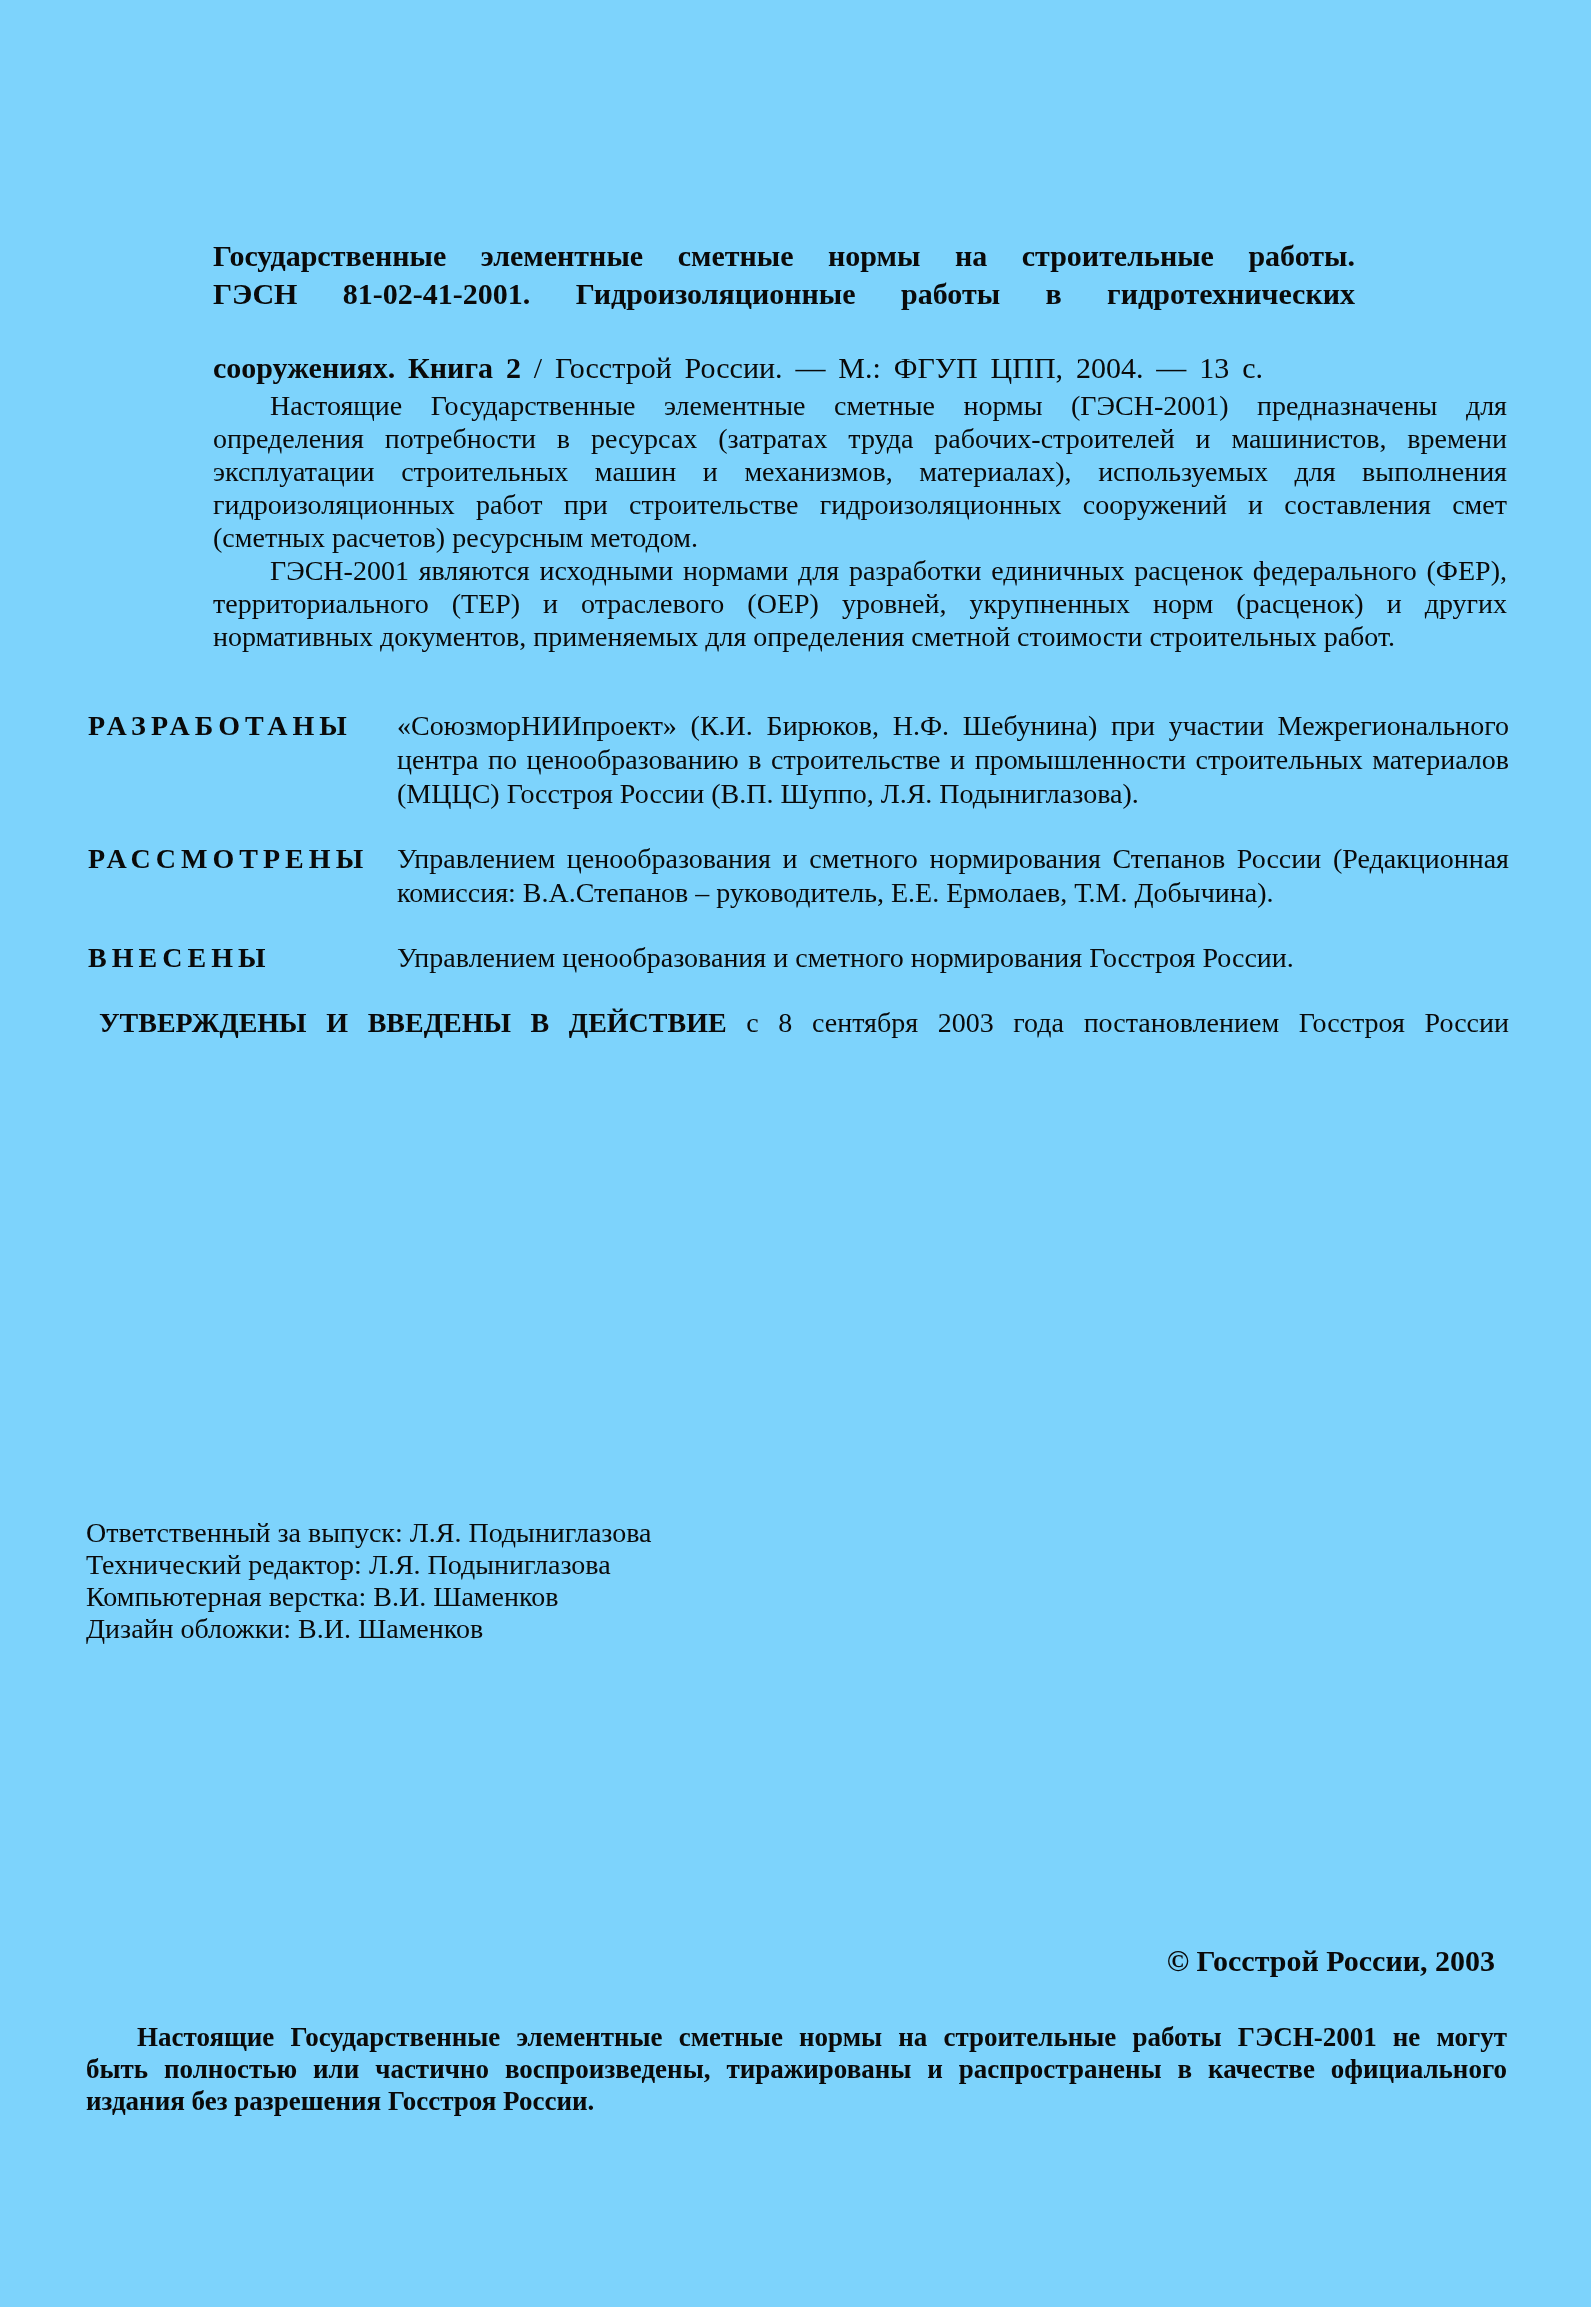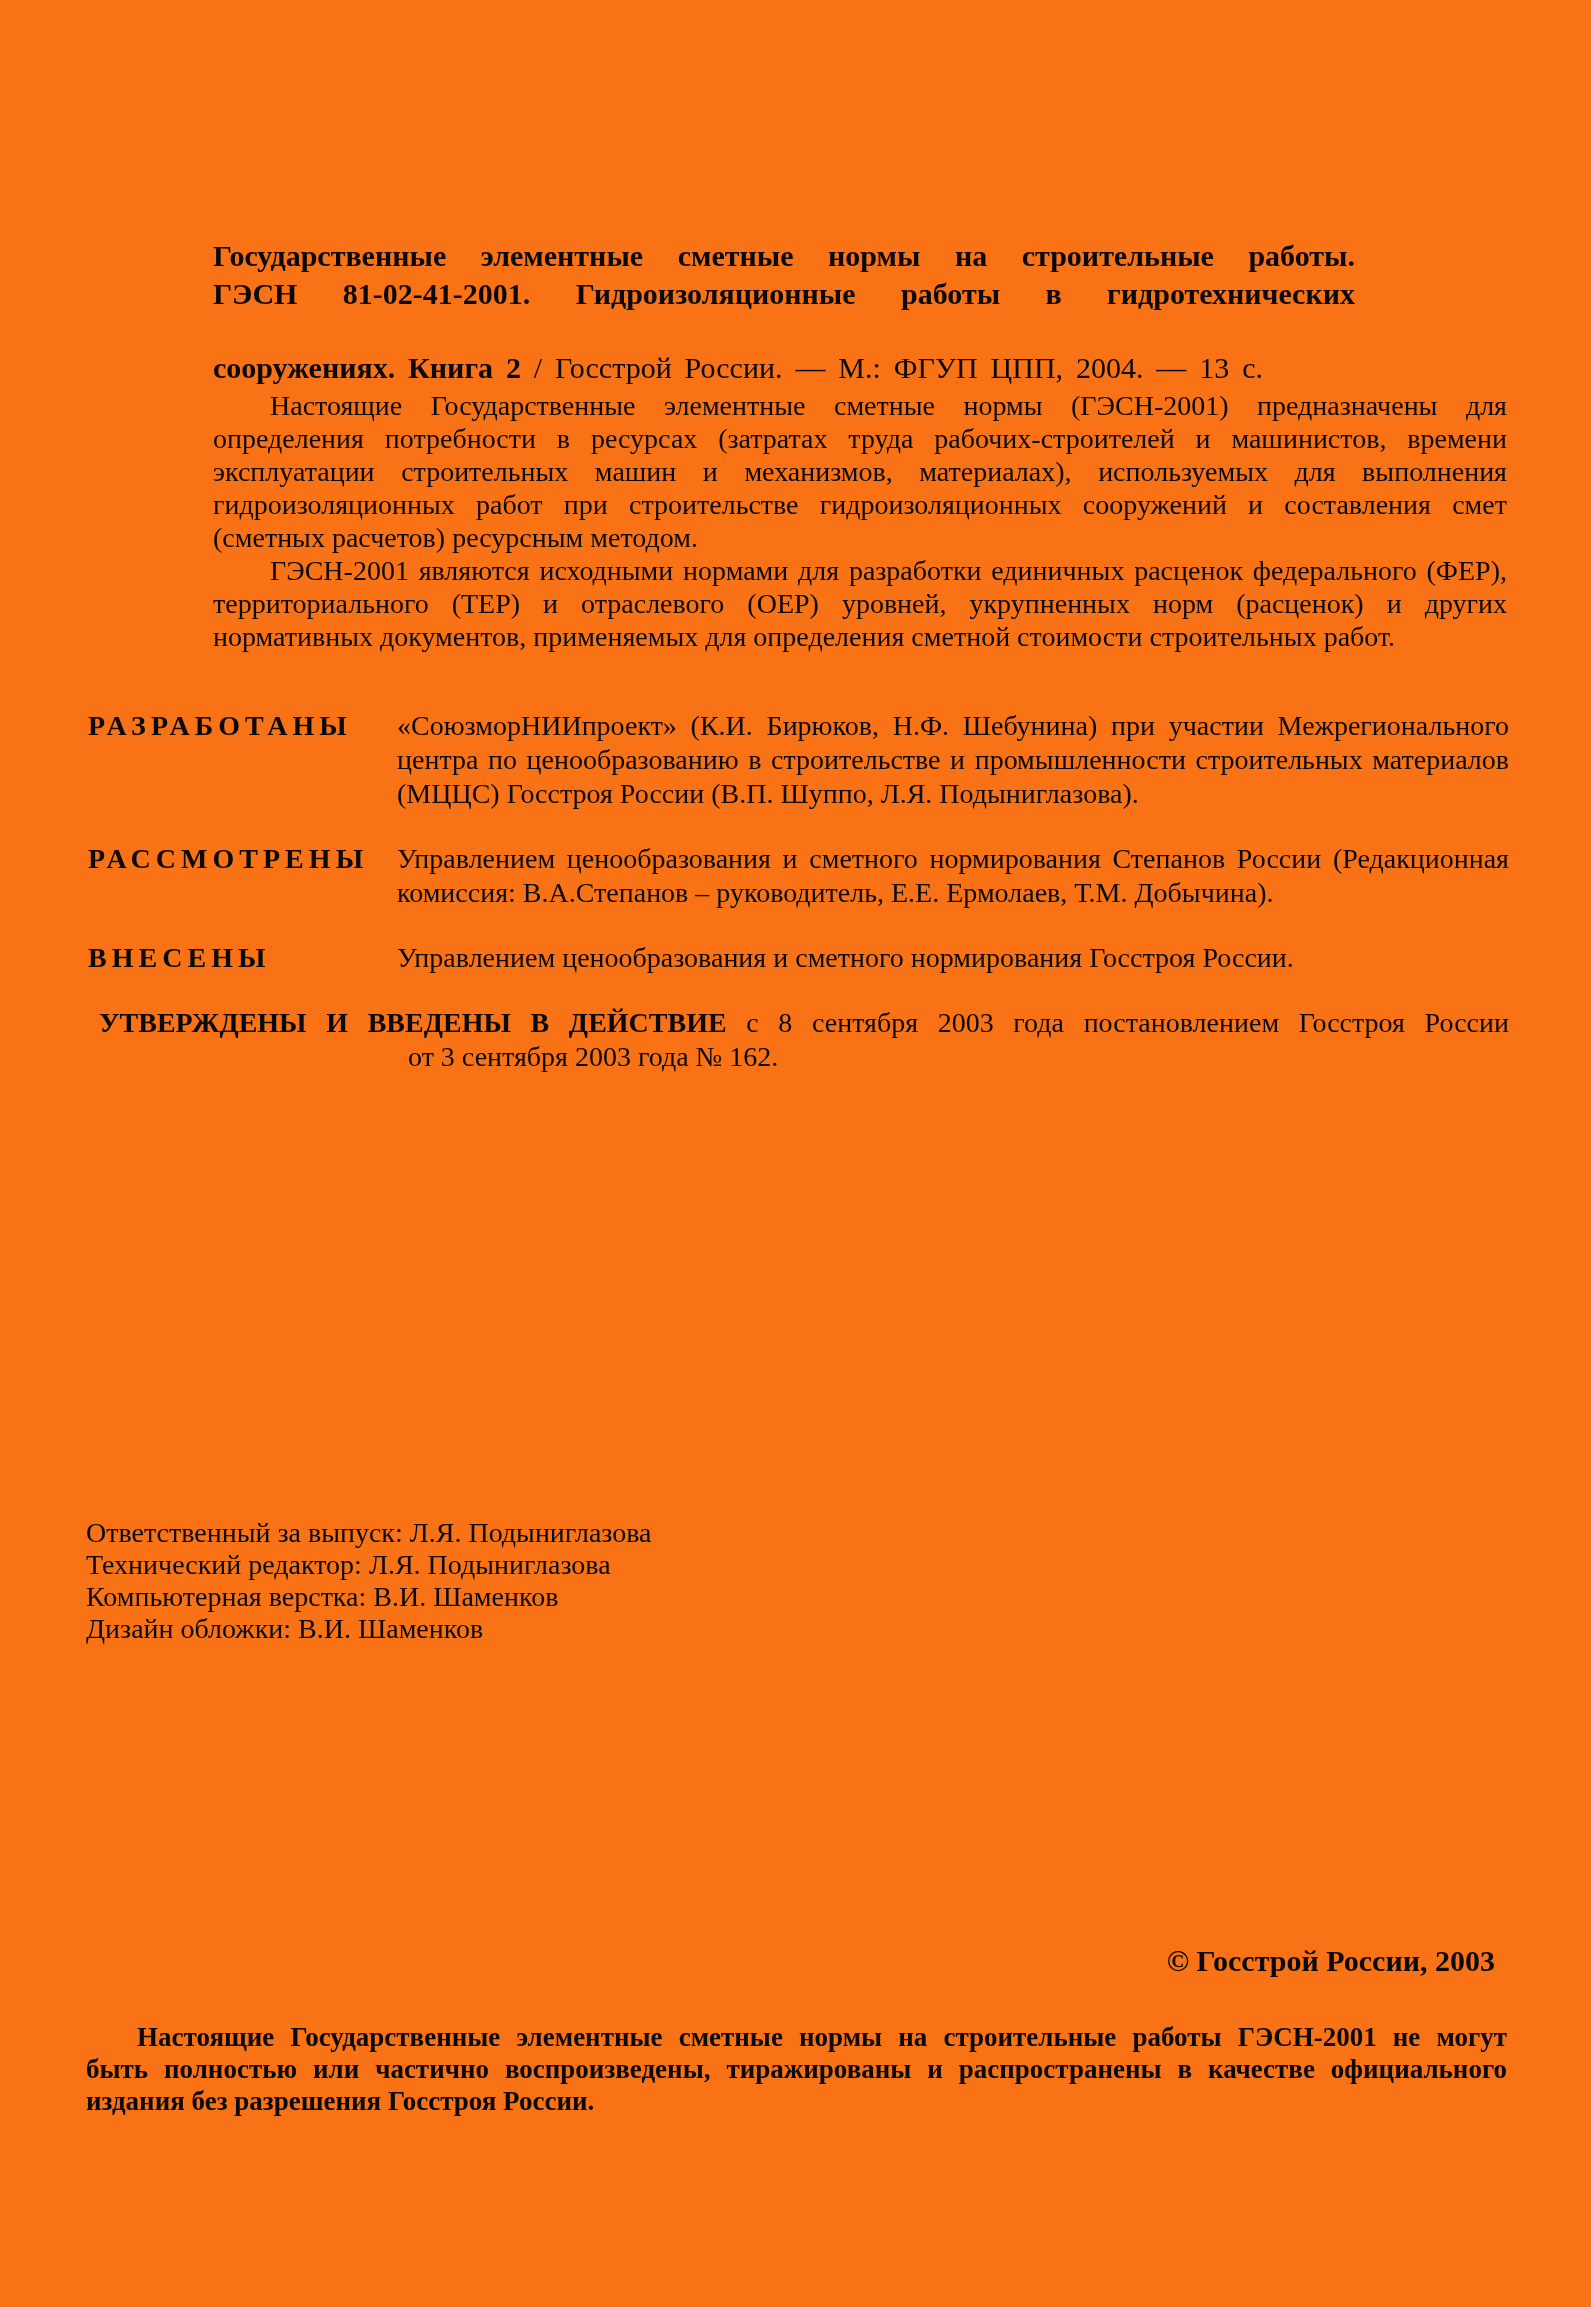--- a/index.html
+++ b/index.html
@@ -1,20 +1,20 @@
 <!DOCTYPE html>
 <html style="font-size:10.8px"><head>
 <meta charset="utf-8">
 <style>
   html, body { margin: 0; padding: 0; background: #e8e8e8; }
   .page {
     position: relative;
     width: 1591px;
     height: 2307px;
-    background: #f97316;
+    background: #7dd3fc;
     font-family: "Liberation Serif", "DejaVu Serif", serif;
     color: #0a0a0a;
     overflow: hidden;
   }
   
   .title-block {
     position: absolute;
     left: 213px; top: 237px;
     width: 1142px;
     font-size: 30px;
@@ -130,21 +130,20 @@
 
     <div class="section-row">
       <div class="section-label">ВНЕСЕНЫ</div>
       <div class="section-text">
         <div class="lline">Управлением ценообразования и сметного нормирования Госстроя России.</div>
       </div>
     </div>
 
     <div class="approved-row">
       <div class="approved-line1"><span class="approved-label">УТВЕРЖДЕНЫ И ВВЕДЕНЫ В ДЕЙСТВИЕ</span><span> с 8 сентября 2003 года постановлением Госстроя России</span></div>
-      <div class="approved-line2">от 3 сентября 2003 года № 162.</div>
     </div>
 
   </div>
 
   <div class="credits-block">
     <div>Ответственный за выпуск: Л.Я. Подыниглазова</div>
     <div>Технический редактор: Л.Я. Подыниглазова</div>
     <div>Компьютерная верстка: В.И. Шаменков</div>
     <div>Дизайн обложки: В.И. Шаменков</div>
   </div>

